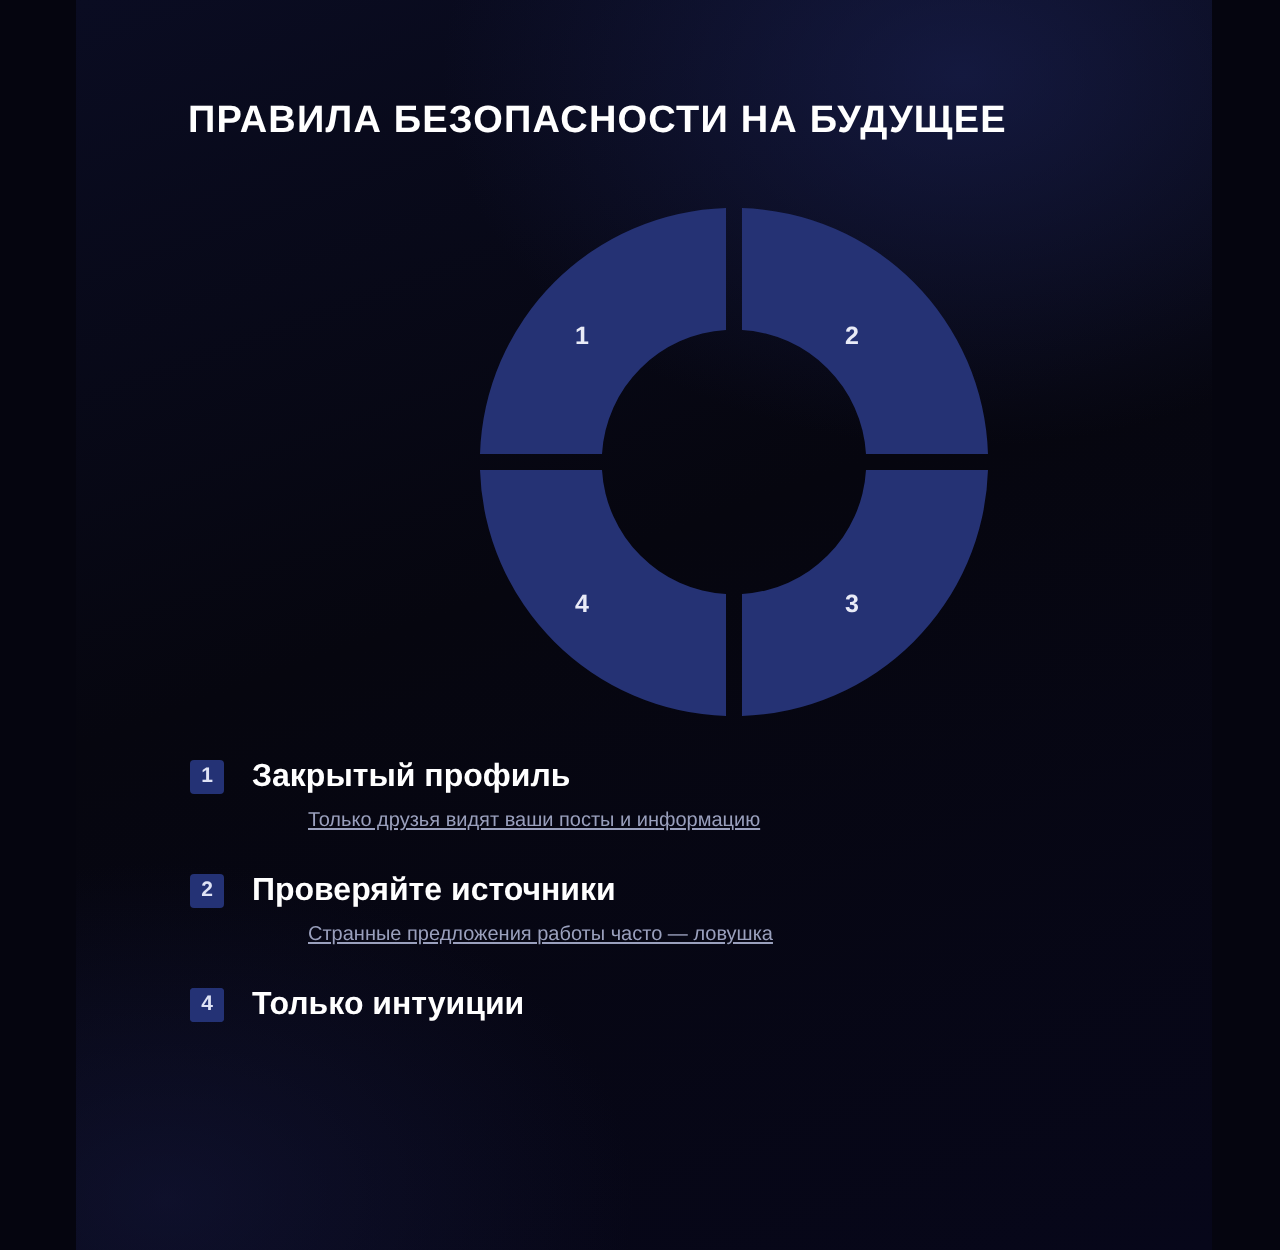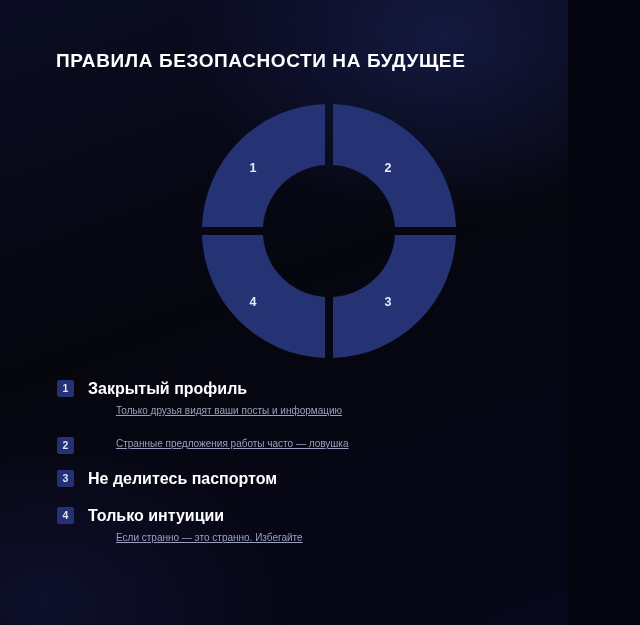--- a/index.html
+++ b/index.html
@@ -15,20 +15,21 @@
   }
   .page {
     position: relative;
     width: 568px;
     height: 625px;
     background:
       radial-gradient(ellipse 420px 300px at 78% 6%, rgba(30,38,95,0.55) 0%, rgba(10,12,35,0.0) 62%),
       radial-gradient(ellipse 360px 260px at 8% 96%, rgba(24,28,70,0.45) 0%, rgba(8,10,28,0.0) 65%),
       linear-gradient(160deg, #0a0c22 0%, #06060f 45%, #07071a 100%);
     overflow: hidden;
+    margin-left: 38px;
   }
   .title {
     position: absolute;
     left: 56px;
     top: 50px;
     color: #ffffff;
     font-size: 19px;
     font-weight: bold;
     letter-spacing: 0.6px;
     white-space: nowrap;
@@ -140,28 +141,27 @@
   <div class="legend">
 
     <div class="legend-item">
       <div class="badge">1</div>
       <div class="legend-title">Закрытый профиль</div>
       <div class="legend-desc">Только друзья видят ваши посты и информацию</div>
     </div>
 
     <div class="legend-item">
       <div class="badge">2</div>
+      <div class="legend-title">Проверяйте источники</div>
       <div class="legend-desc">Странные предложения работы часто — ловушка</div>
     </div>
 
     <div class="legend-item">
       <div class="badge">3</div>
-      <div class="legend-title">Не делитесь паспортом</div>
     </div>
 
     <div class="legend-item">
       <div class="badge">4</div>
       <div class="legend-title">Только интуиции</div>
-      <div class="legend-desc">Если странно — это странно. Избегайте</div>
     </div>
 
   </div>
 </div>
 
 </body></html>

